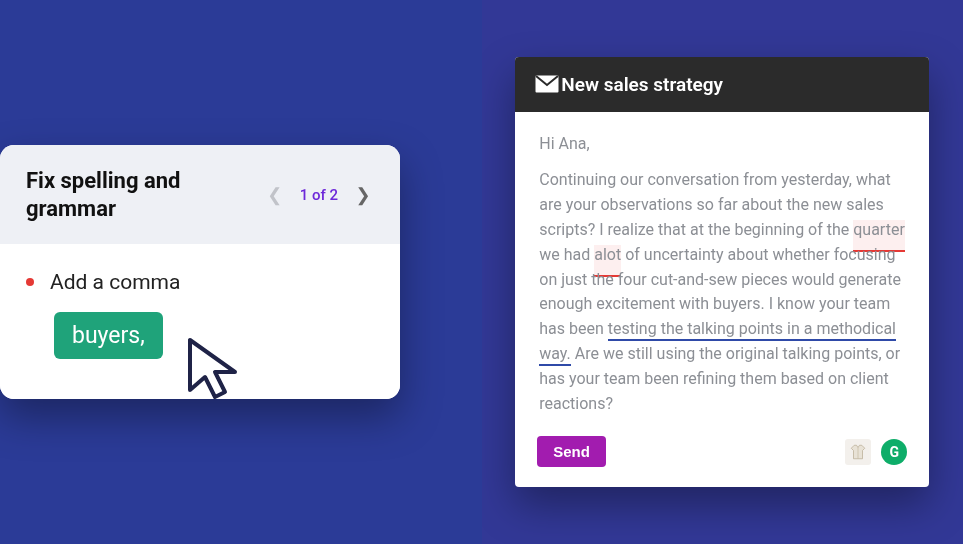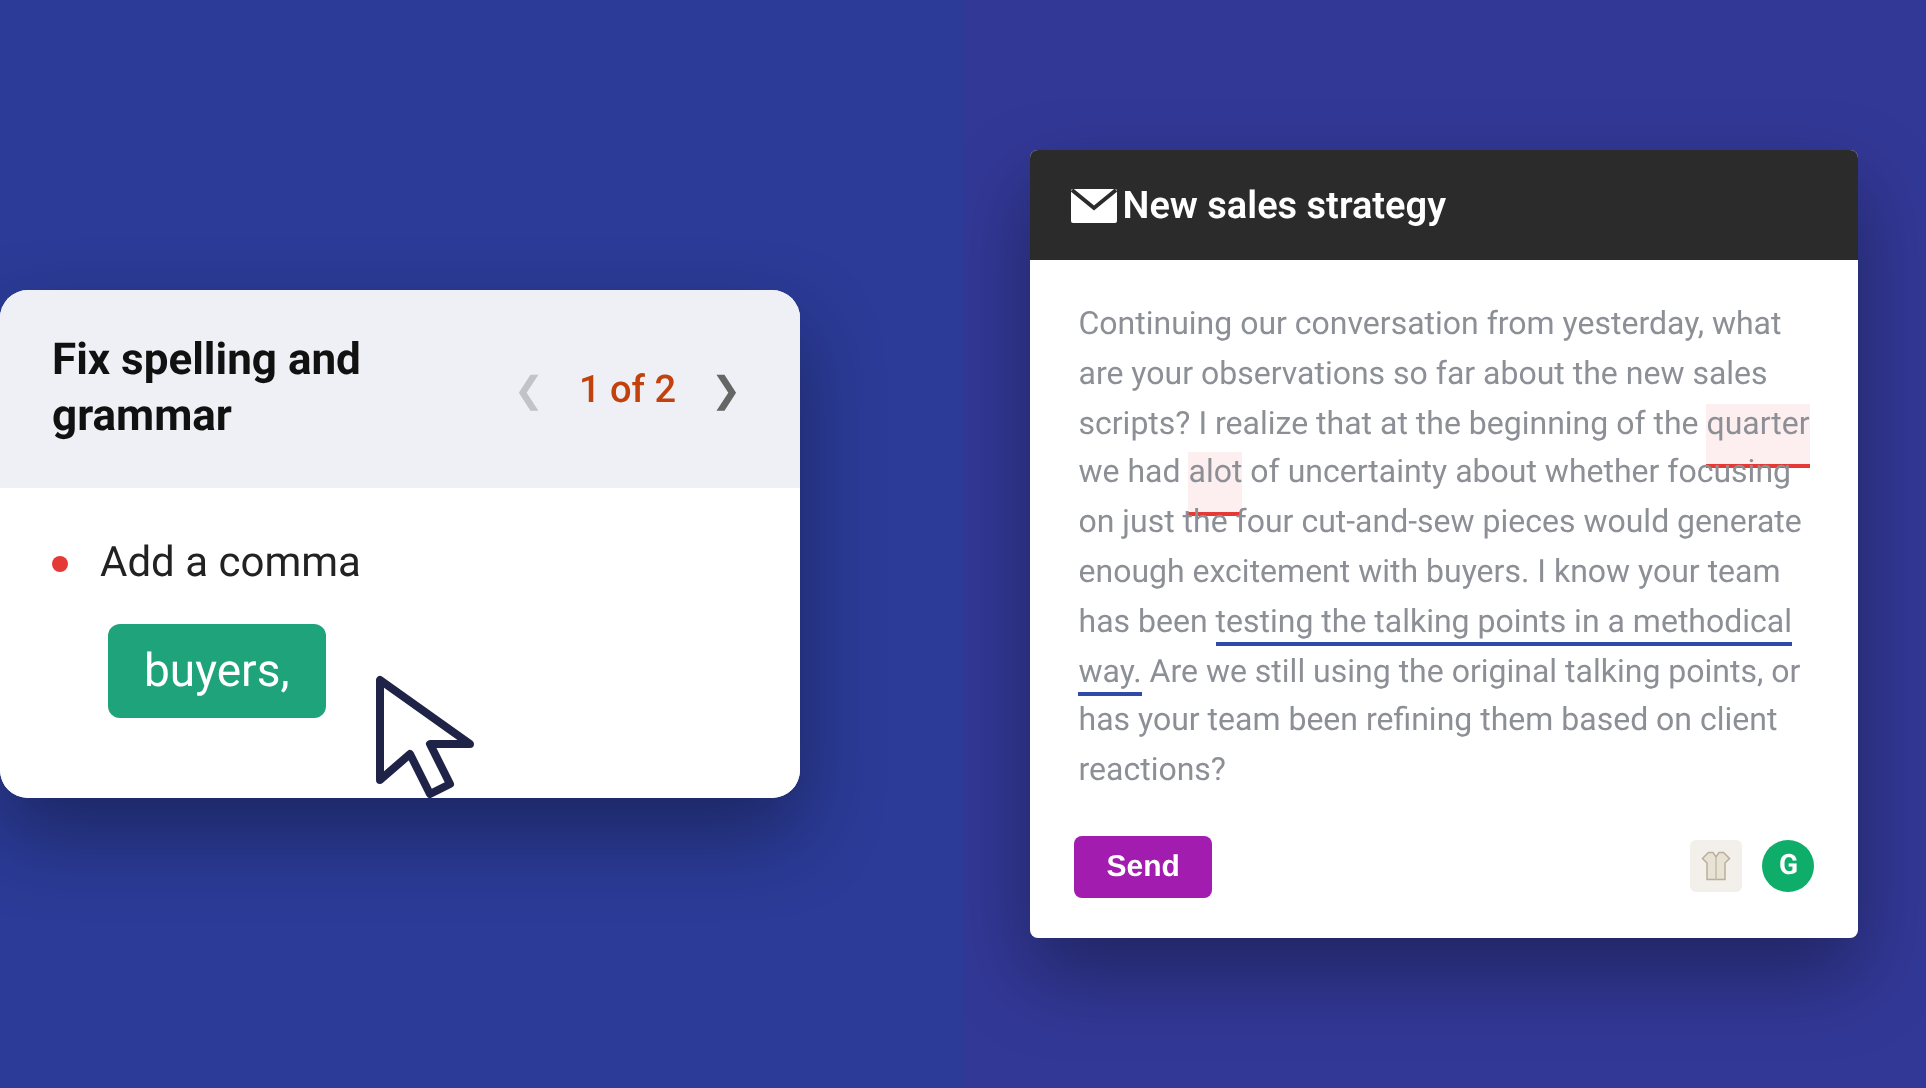--- a/index.html
+++ b/index.html
@@ -52,22 +52,22 @@
     color: #111;
     line-height: 1.25;
     max-width: 200px;
   }
   .pager {
     display: flex;
     align-items: center;
     gap: 14px;
   }
   .pager .page-text {
-    font-size: 19px;
-    color: #c2410c;
+    font-size: 15px;
+    color: #6d28d9;
     font-weight: 500;
   }
   .chev {
     font-size: 18px;
     color: #666;
     width: 22px;
     text-align: center;
     cursor: pointer;
     user-select: none;
   }
@@ -218,20 +218,21 @@
     <div class="email-header">
       <span class="mail-icon">
         <svg width="24" height="18" viewBox="0 0 24 18">
           <rect x="0.5" y="0.5" width="23" height="17" rx="1" fill="#fff"></rect>
           <path d="M1 1 L12 10 L23 1" fill="none" stroke="#2b2b2b" stroke-width="2"></path>
         </svg>
       </span>
       <span>New sales strategy</span>
     </div>
     <div class="email-body">
+      <div class="email-greeting">Hi Ana,</div>
       <div>
         <span>Continuing our conversation from yesterday, what are your observations so far about the new sales scripts? I realize that at the beginning of the </span><span class="ul-red">quarter</span><span> we had </span><span class="ul-red">alot</span><span> of uncertainty about whether focusing on just the four cut-and-sew pieces would generate enough excitement with buyers. I know your team has been </span><span class="ul-blue">testing the talking points in a methodical way.</span><span> Are we still using the original talking points, or has your team been refining them based on client reactions?</span>
       </div>
     </div>
     <div class="email-footer">
       <button class="send-btn">Send</button>
       <div class="footer-icons">
         <span class="shirt-icon">
           <svg width="18" height="18" viewBox="0 0 24 24">
             <path d="M7 3 L10 3 L12 6 L14 3 L17 3 L21 7 L18 10 L18 21 L6 21 L6 10 L3 7 Z" fill="#e8e2d6" stroke="#b9ae96" stroke-width="1"></path>

